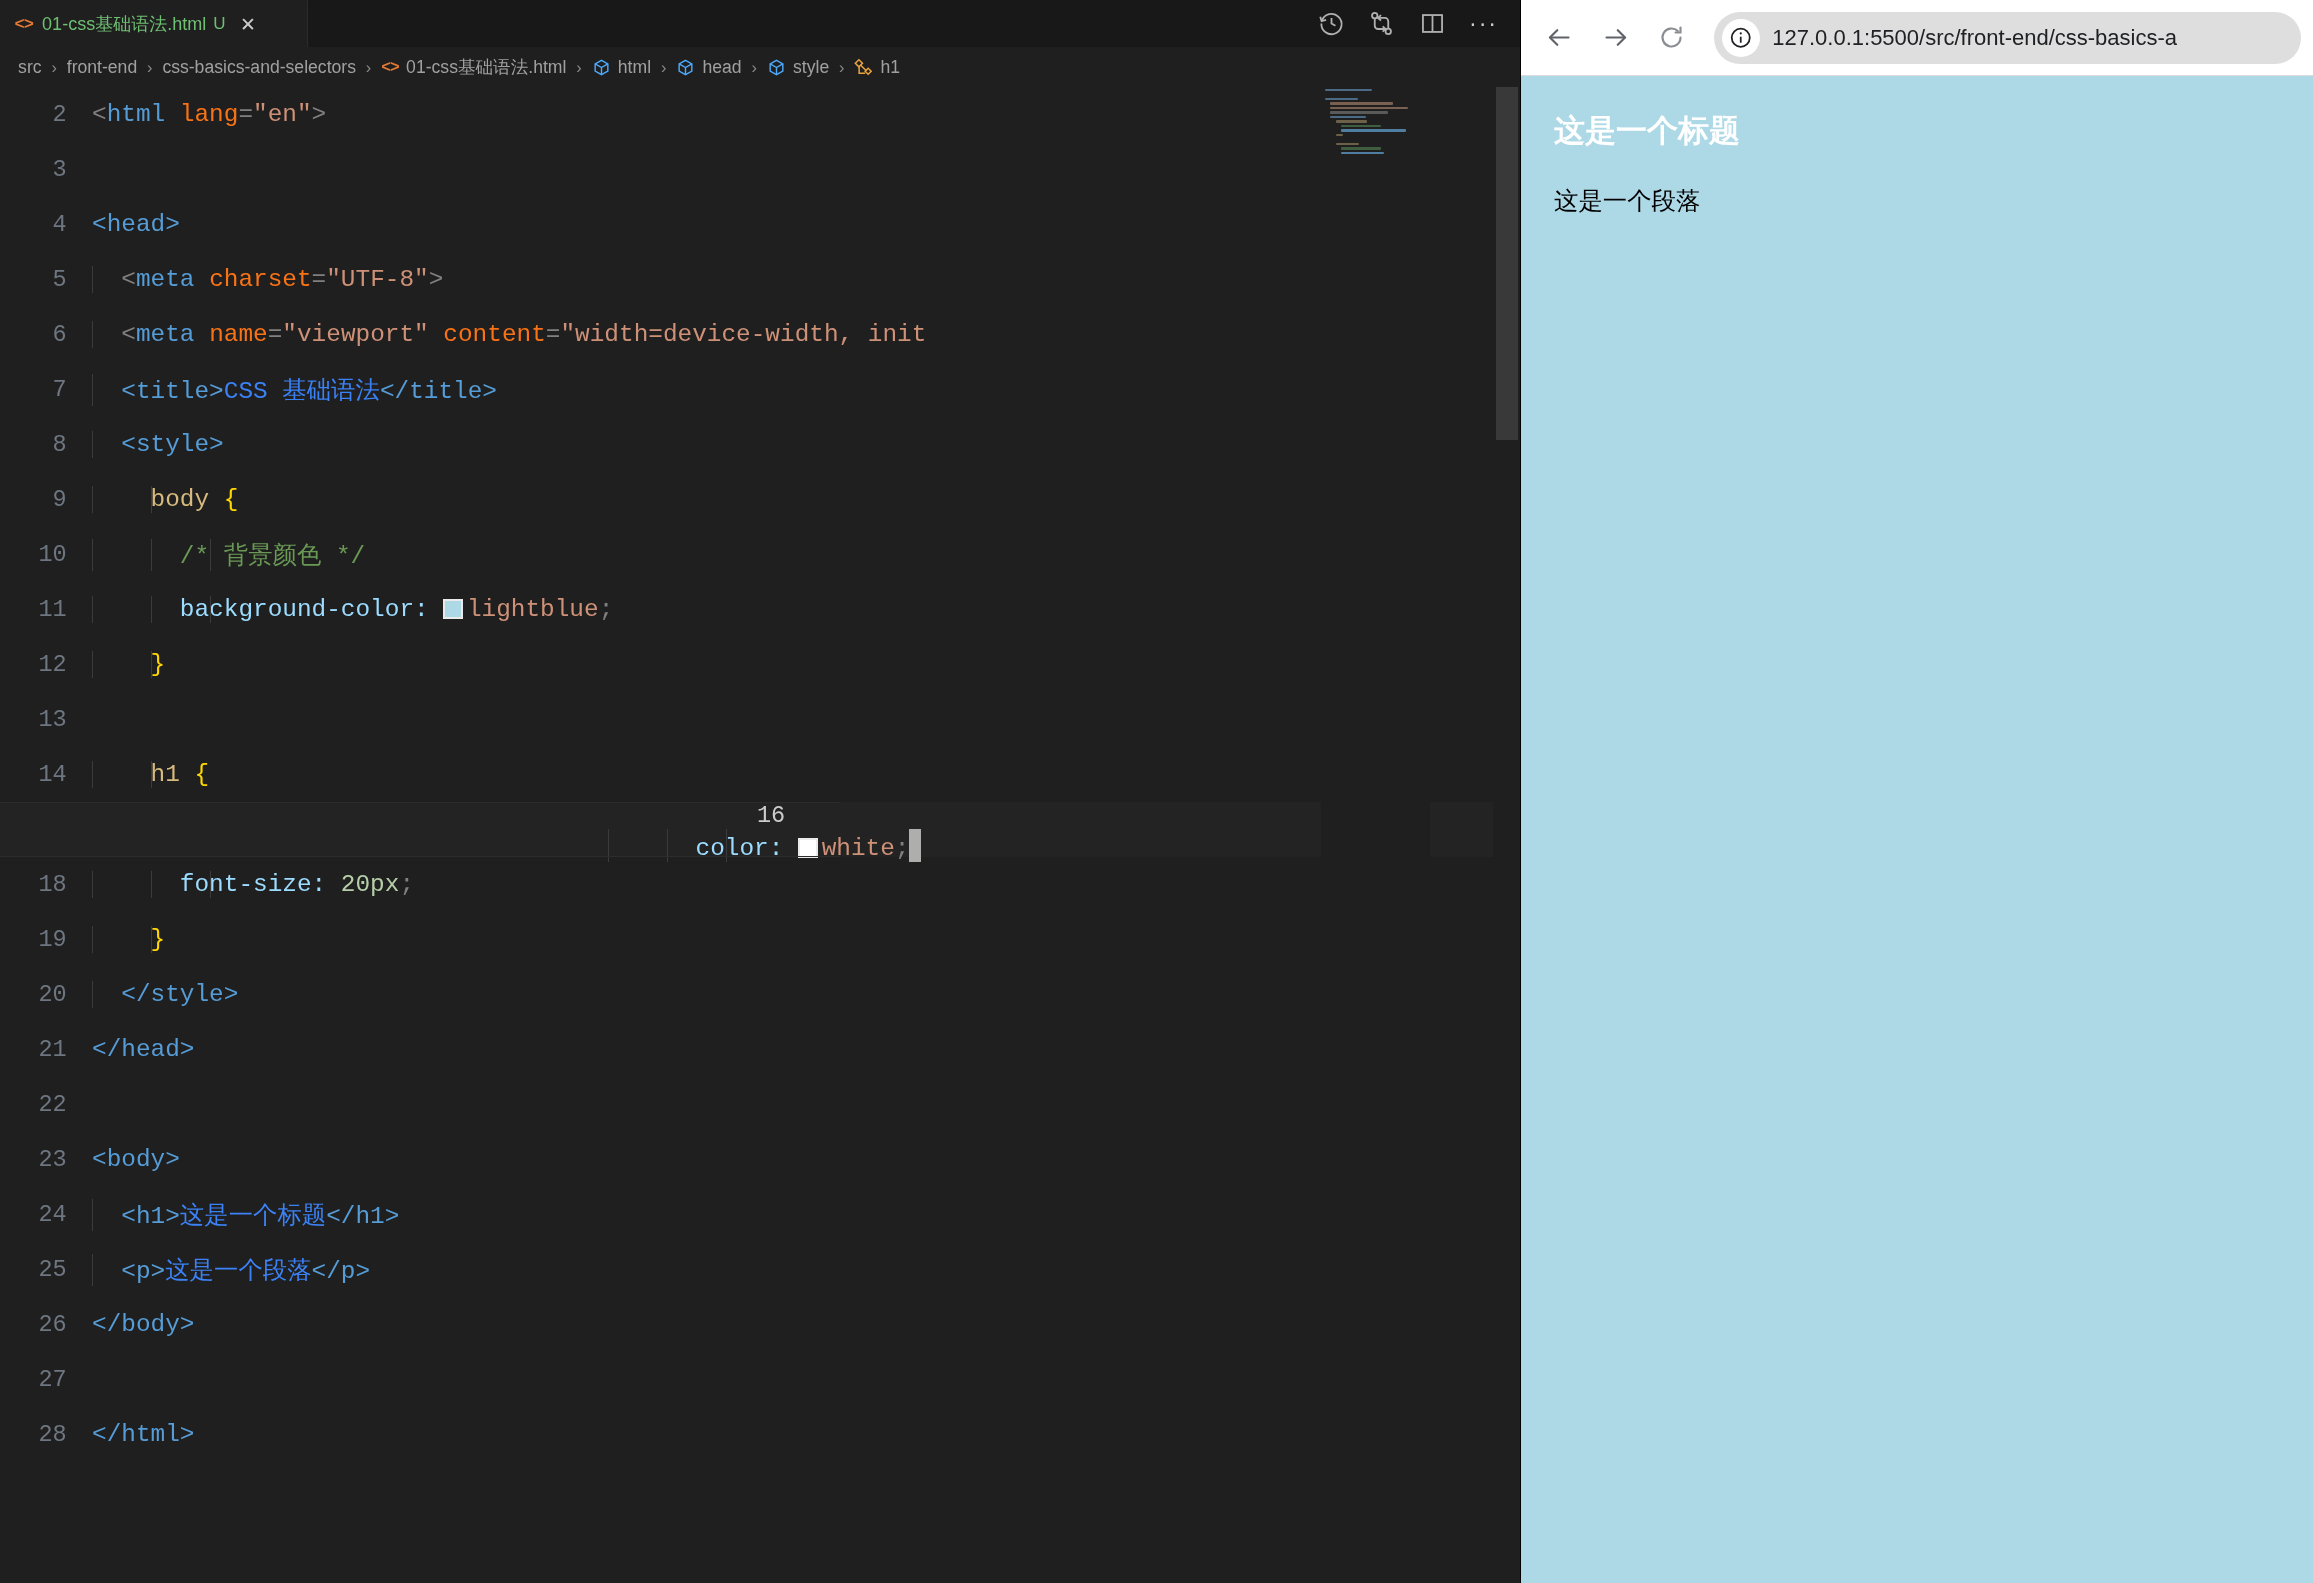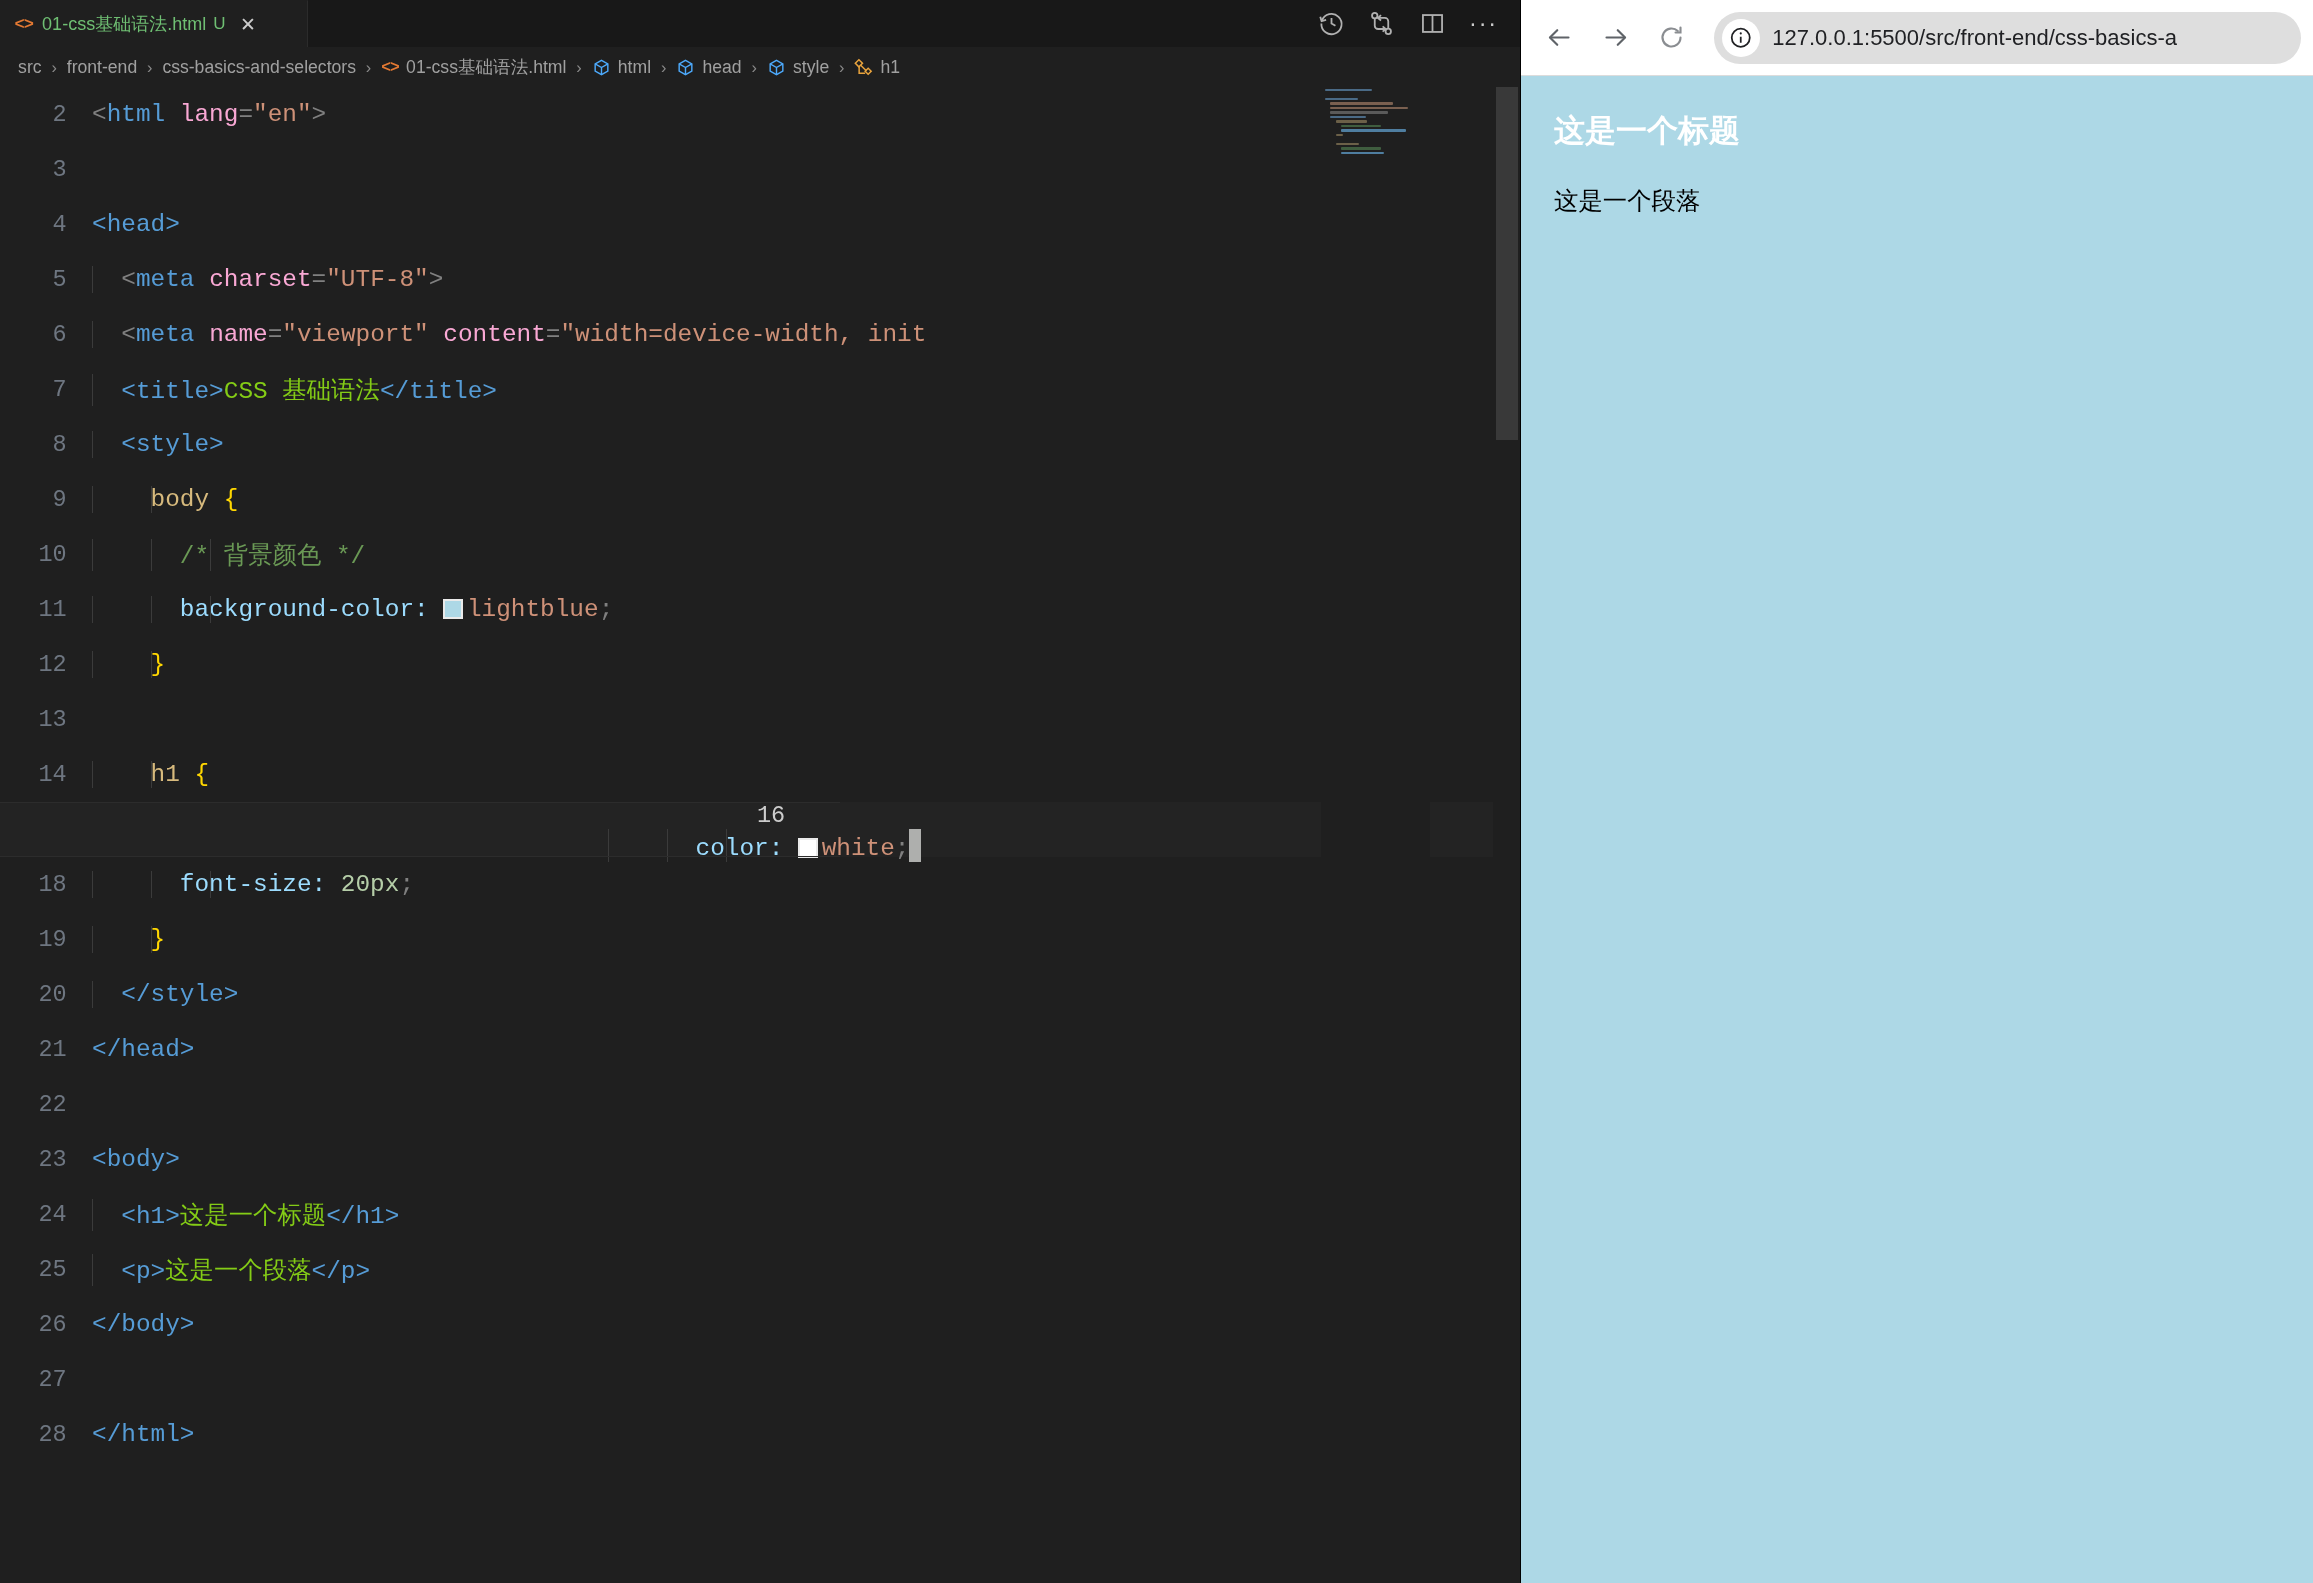--- a/index.html
+++ b/index.html
@@ -111,23 +111,23 @@
   }
   .line.active .lineno { color: #cccccc; }
   .code { position: relative; padding-left: 9px; }
   .indent-guide {
     position: absolute; top: 0; bottom: 0; width: 0.9px; background: #3b3b3b;
   }
 
   
   .t-punc   { color: #808080; }
   .t-tag    { color: #569cd6; }
-  .t-attr   { color: #f9a8d4; }
+  .t-attr   { color: #f97316; }
   .t-str    { color: #ce9178; }
-  .t-txt    { color: #84cc16; text-align: center; }
+  .t-txt    { color: #3b82f6; text-align: center; }
   .t-sel    { color: #d7ba7d; }
   .t-brace  { color: #ffd700; }
   .t-comm   { color: #6a9955; }
   .t-prop   { color: #9cdcfe; }
   .t-val    { color: #ce9178; }
   .t-num    { color: #b5cea8; }
 
   .swatch {
     display: inline-block; width: 20px; height: 20px;
     border: 2.7px solid #eaeaea; vertical-align: -2.7px;

